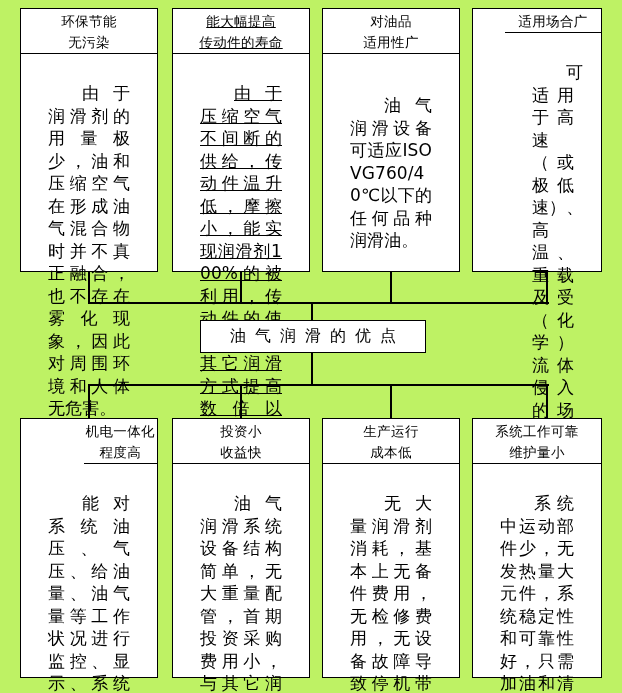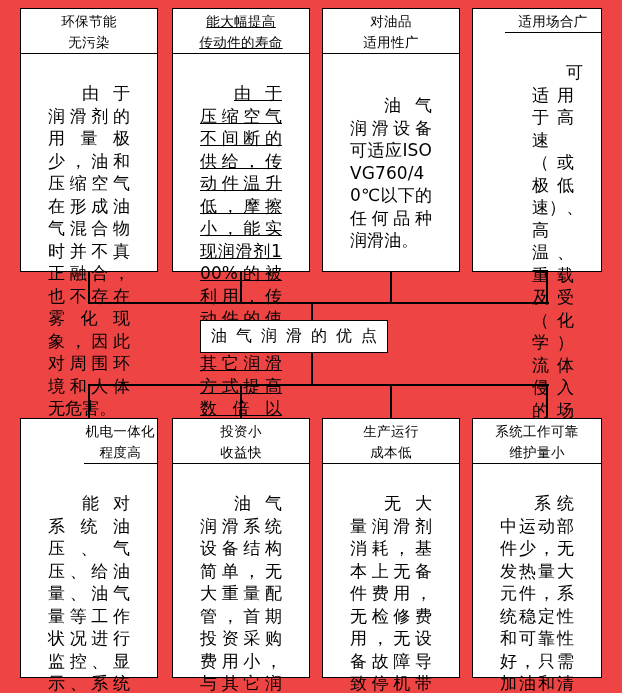--- a/index.html
+++ b/index.html
@@ -8,21 +8,21 @@
     background: #ffffff;
   }
   body {
     font-family: "DejaVu Sans", "Liberation Sans", sans-serif;
     color: #000000;
   }
   #canvas {
     position: relative;
     width: 622px;
     height: 693px;
-    background: #ef4444;
+    background: #bef264;
     overflow: hidden;
   }
 
   
   .node {
     position: absolute;
     box-sizing: border-box;
     border: 1.6px solid #000;
     background: #fff;
     display: flex;
@@ -133,21 +133,21 @@
 
   <div class="conn v" style="left:88px; top:272px; height:32px;"></div>
   <div class="conn v" style="left:240px; top:272px; height:32px;"></div>
   <div class="conn v" style="left:390px; top:272px; height:32px;"></div>
   <div class="conn v" style="left:546px; top:272px; height:32px;"></div>
 
   <div class="conn h" style="left:88px; top:302px; width:461px;"></div>
 
   <div class="conn v" style="left:311px; top:302px; height:20px;"></div>
 
-  <div class="hub" style="left:200px; top:320px; width:188px; height:33px;">
+  <div class="hub" style="left:200px; top:320px; width:226px; height:33px;">
     <span class="hub-label">油气润滑的优点</span>
   </div>
 
   <div class="conn v" style="left:311px; top:352px; height:34px;"></div>
   <div class="conn h" style="left:88px; top:384px; width:461px;"></div>
   <div class="conn v" style="left:88px; top:384px; height:34px;"></div>
   <div class="conn v" style="left:240px; top:384px; height:34px;"></div>
   <div class="conn v" style="left:390px; top:384px; height:34px;"></div>
   <div class="conn v" style="left:546px; top:384px; height:34px;"></div>
 

